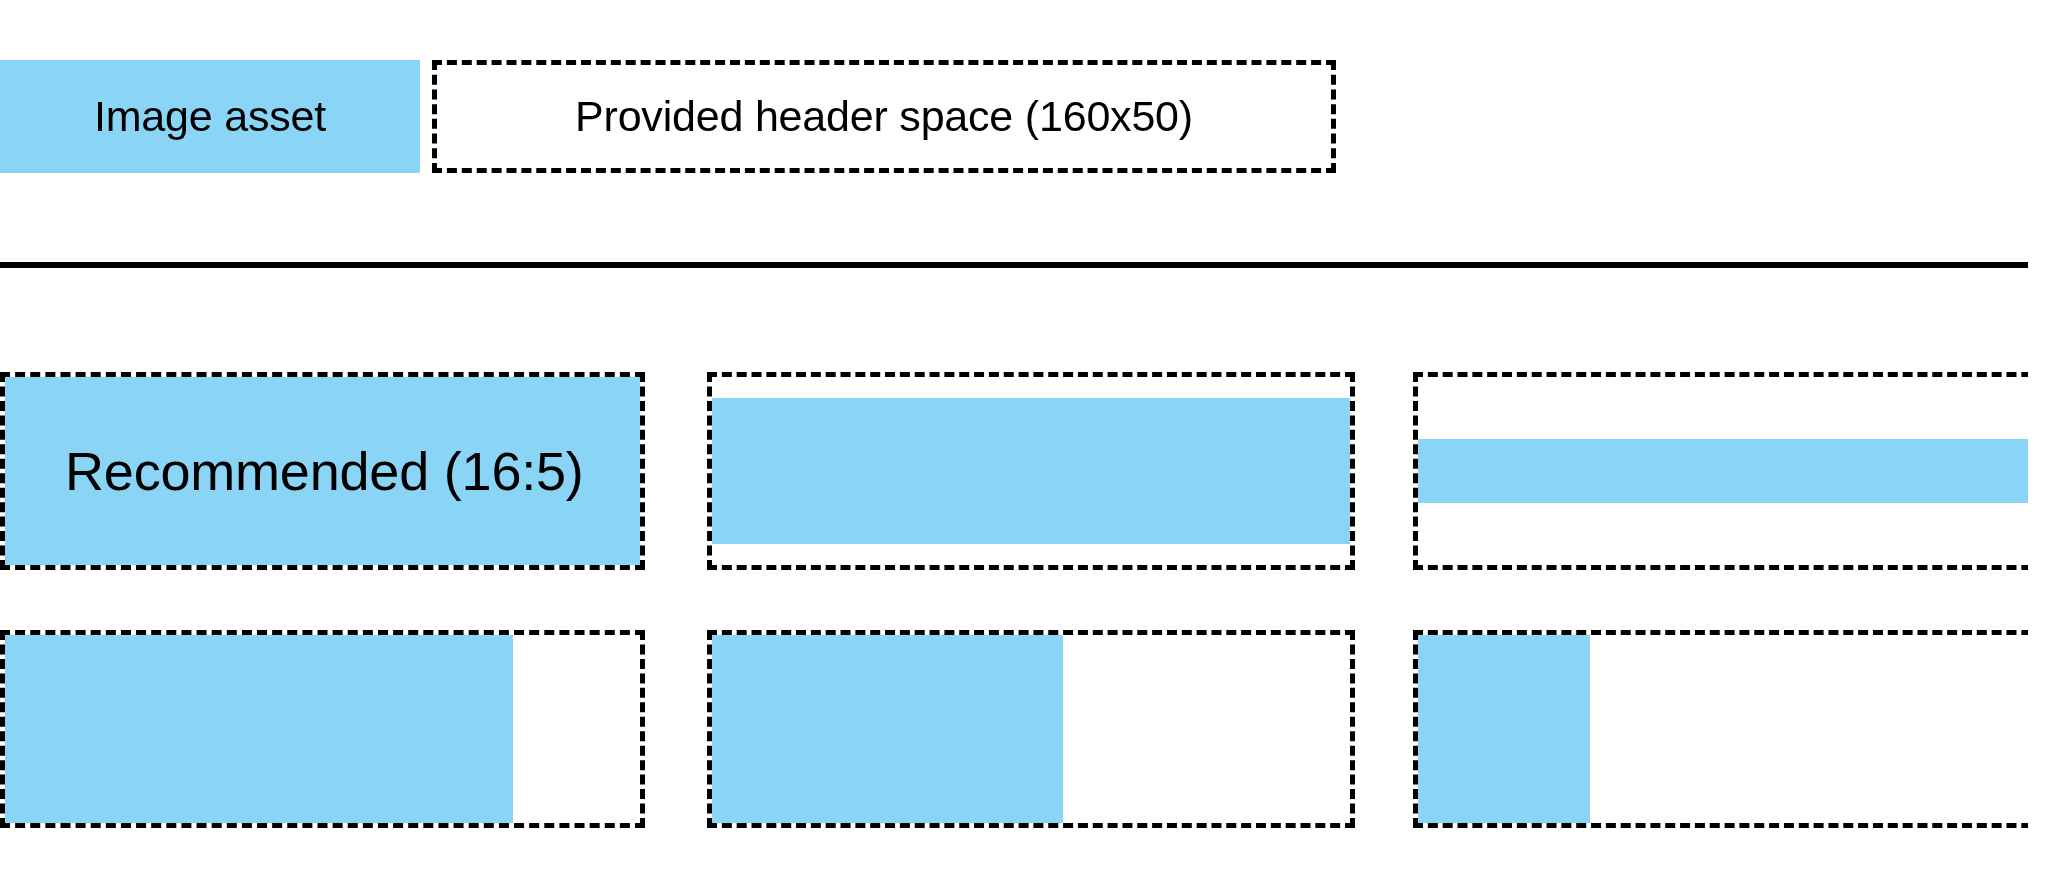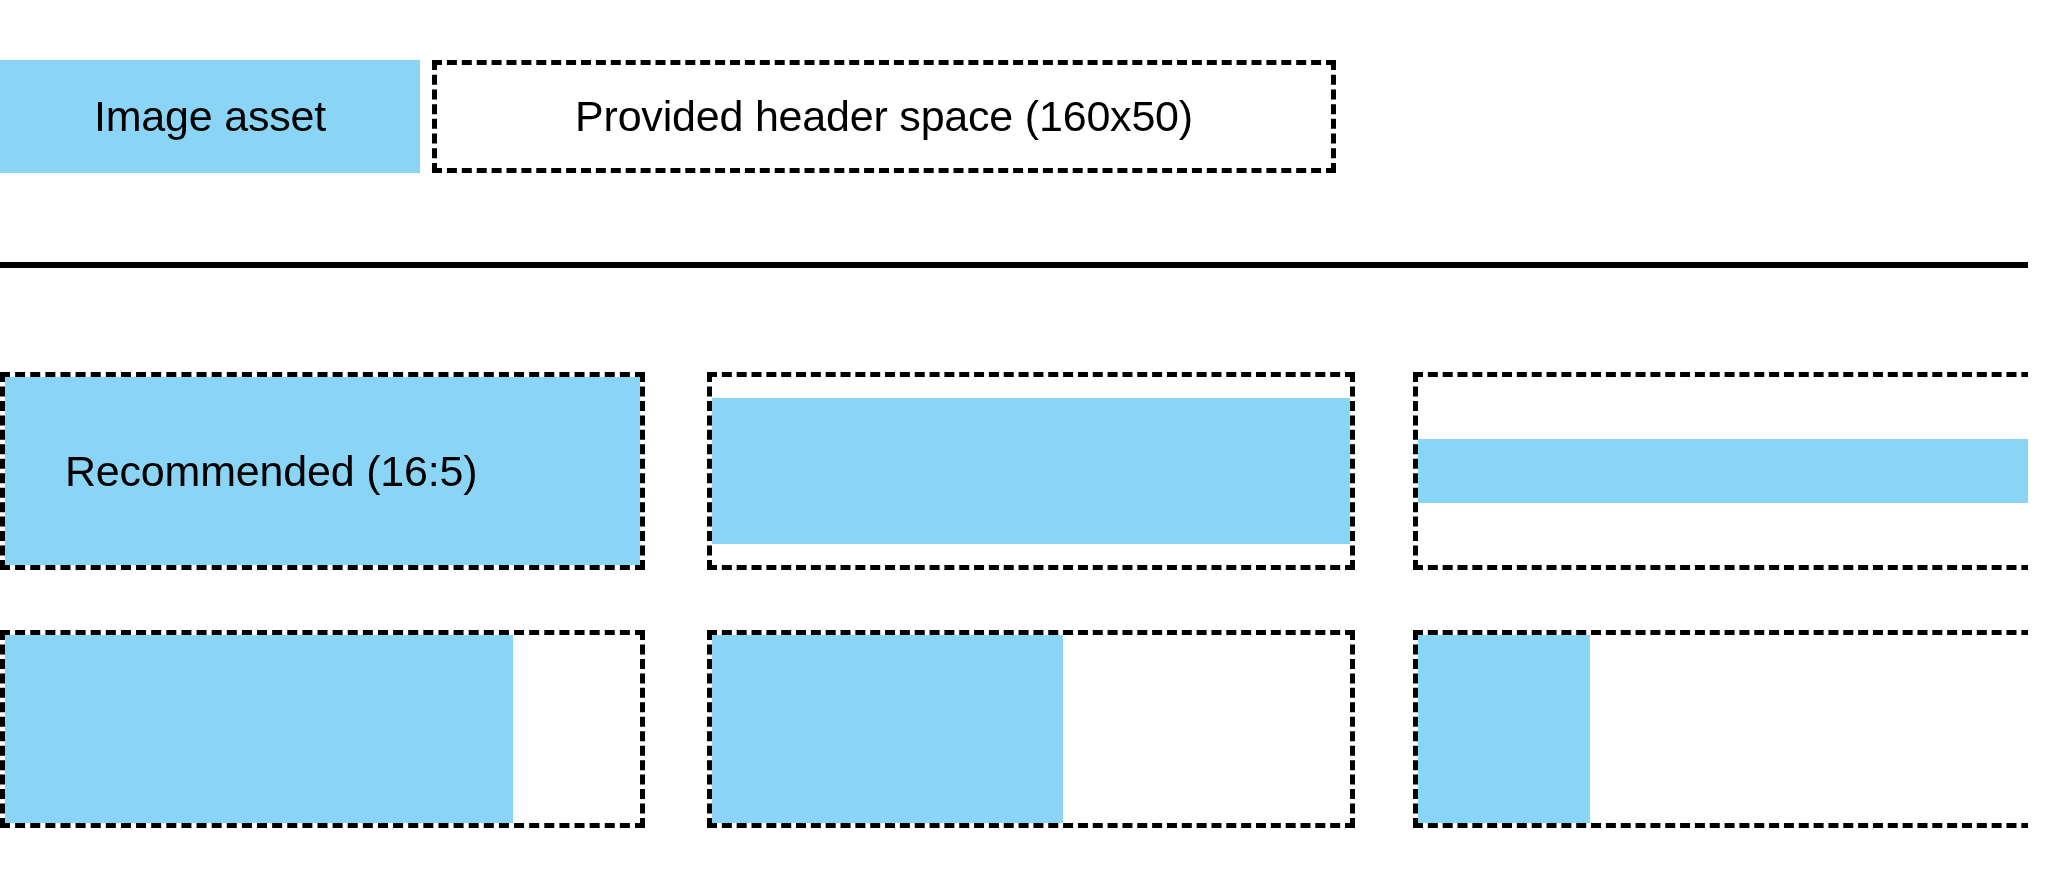--- a/index.html
+++ b/index.html
@@ -121,21 +121,21 @@
   .cell-label {
     position: absolute;
     left: 0;
     top: 0;
     width: 100%;
     height: 100%;
     display: flex;
     align-items: center;
     padding-left: 60px;
     box-sizing: border-box;
-    font-size: 43px;
+    font-size: 54px;
     line-height: 1;
     color: #000000;
     letter-spacing: -0.2px;
     white-space: nowrap;
     pointer-events: none;
   }
 </style>
 </head>
 <body>
 

